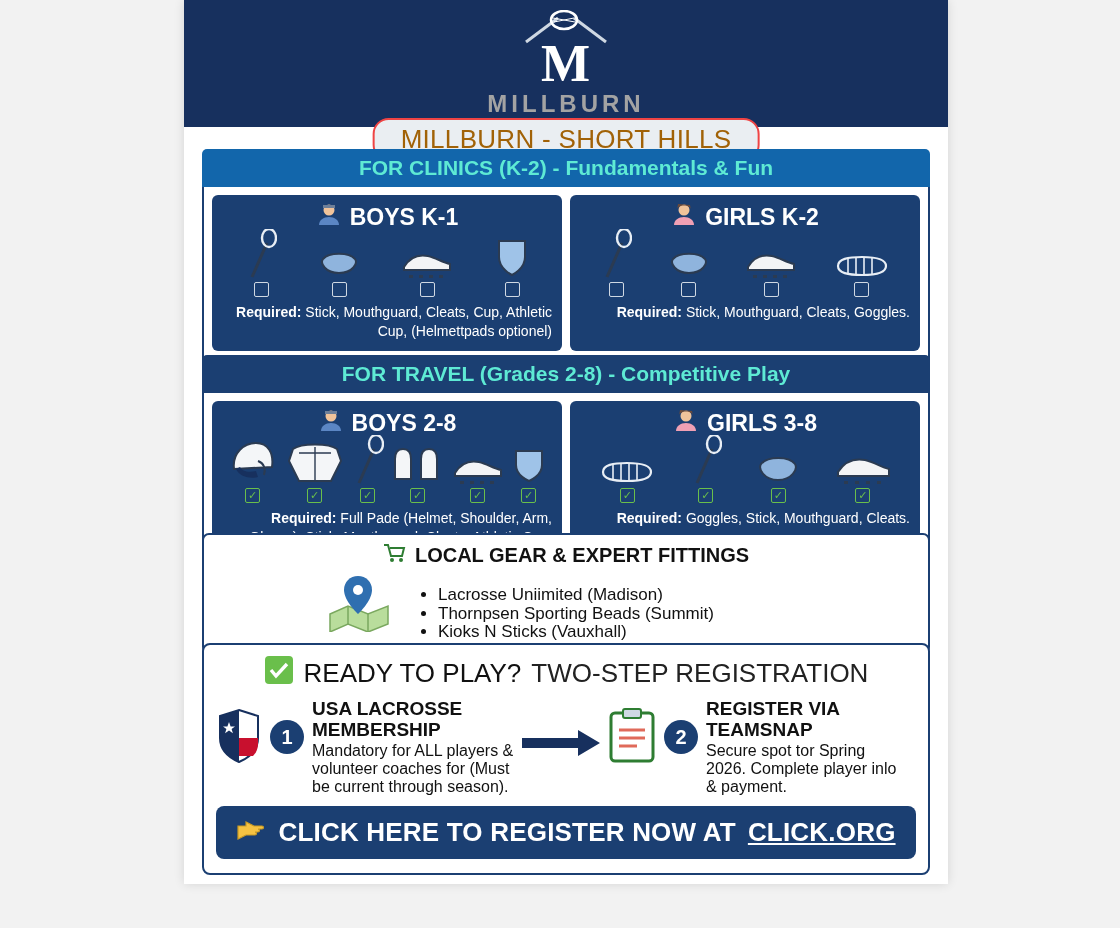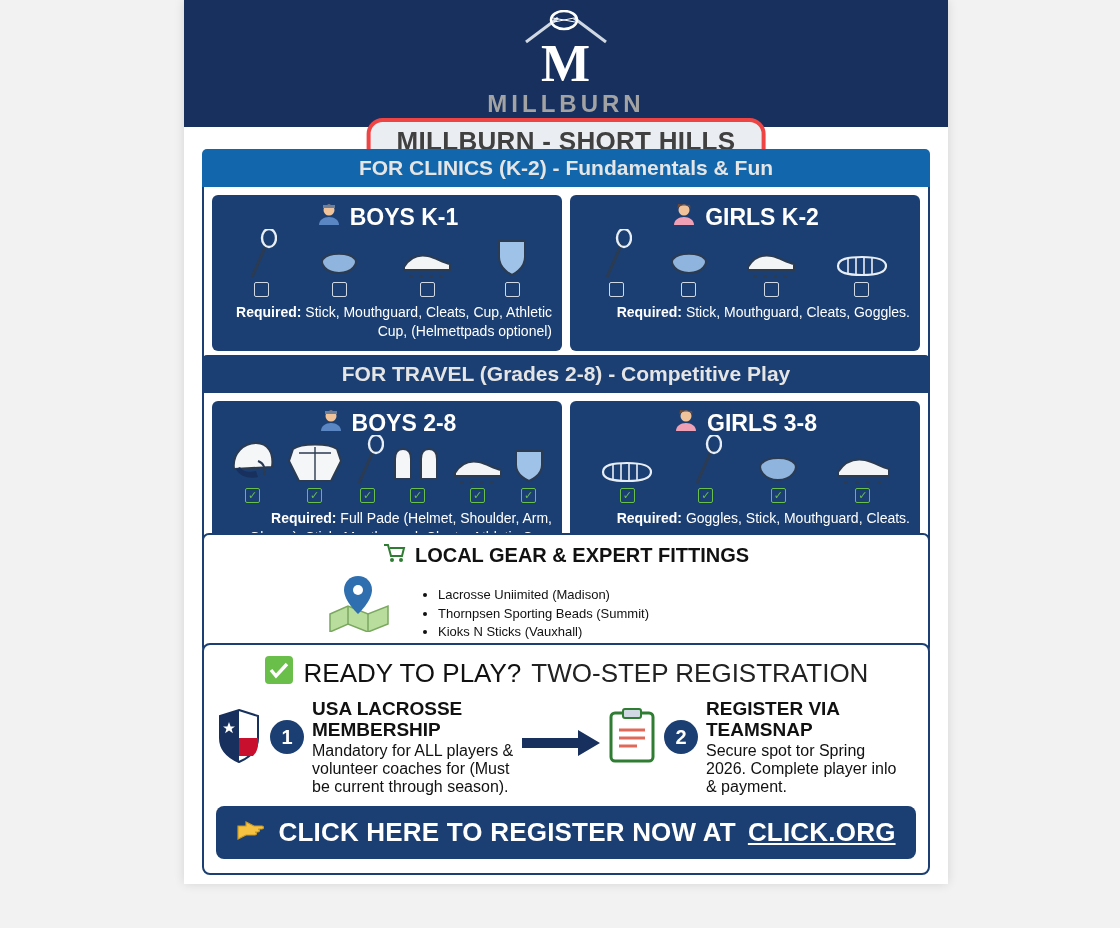--- a/index.html
+++ b/index.html
@@ -26,28 +26,28 @@
   }
   .logo-word{
     font-family:"Liberation Sans",sans-serif;font-weight:bold;font-size:24px;
     color:#a3a3a3;letter-spacing:4px;line-height:24px;margin-top:2px;
   }
   .sticks{position:relative;height:34px;width:120px;margin-bottom:-6px;}
   .sticks svg{position:absolute;left:0;top:0;}
   
   .title-pill{
     position:absolute;left:50%;transform:translateX(-50%);top:118px;
-    background:#eaeef2;border:4px solid #ef4444;border-radius:16px;
-    padding:4px 26px;font-size:26px;font-weight:bold;color:#404040;
+    background:#eaeef2;border:2px solid #ef4444;border-radius:16px;
+    padding:4px 26px;font-size:26px;font-weight:normal;color:#a16207;
     white-space:nowrap;letter-spacing:.3px;
   }
   
   .sec{position:absolute;left:18px;width:728px;}
   .sec-hd{
-    background:#1266ab;color:#e5e5e5;text-align:center;font-size:21px;font-weight:bold;
+    background:#1266ab;color:#5eead4;text-align:center;font-size:21px;font-weight:bold;
     padding:7px 0;border-radius:5px 5px 0 0;
   }
   .sec-hd.travel{background:#1b3f72;}
   .sec-body{
     background:#fff;border:2px solid #1b3f72;border-top:none;border-radius:0 0 7px 7px;
     padding:8px 8px 10px 8px;
   }
   .cards{display:flex;gap:8px;}
   .card{
     flex:1;background:#1b3f72;border-radius:6px;color:#fff;padding:6px 8px 10px 8px;
@@ -81,21 +81,21 @@
   .shop{
     position:absolute;left:18px;width:728px;background:#fff;
     border:2px solid #1b3f72;border-radius:7px;padding:8px 10px 10px 10px;
     box-sizing:border-box;
   }
   .shop-title{
     display:flex;align-items:center;justify-content:center;gap:8px;
     font-size:20px;font-weight:bold;color:#111;
   }
   .shop-inner{display:flex;align-items:center;gap:18px;}
-  .shop-list{list-style:disc;margin:18px 0 0 0;padding-left:22px;font-size:13px;line-height:18.5px;color:#111;}
+  .shop-list{list-style:disc;margin:18px 0 0 0;padding-left:22px;font-size:17px;line-height:18.5px;color:#111;}
   
   .reg{
     position:absolute;left:18px;width:728px;background:#fff;border:2px solid #1b3f72;
     border-radius:8px;padding:10px 12px 12px 12px;box-sizing:border-box;
   }
   .reg-head{
     display:flex;align-items:center;justify-content:center;gap:10px;font-size:26px;margin-bottom:6px;
   }
   .reg-head .bold{font-weight:normal;color:#111;}
   .reg-head .thin{font-weight:normal;color:#222;}

